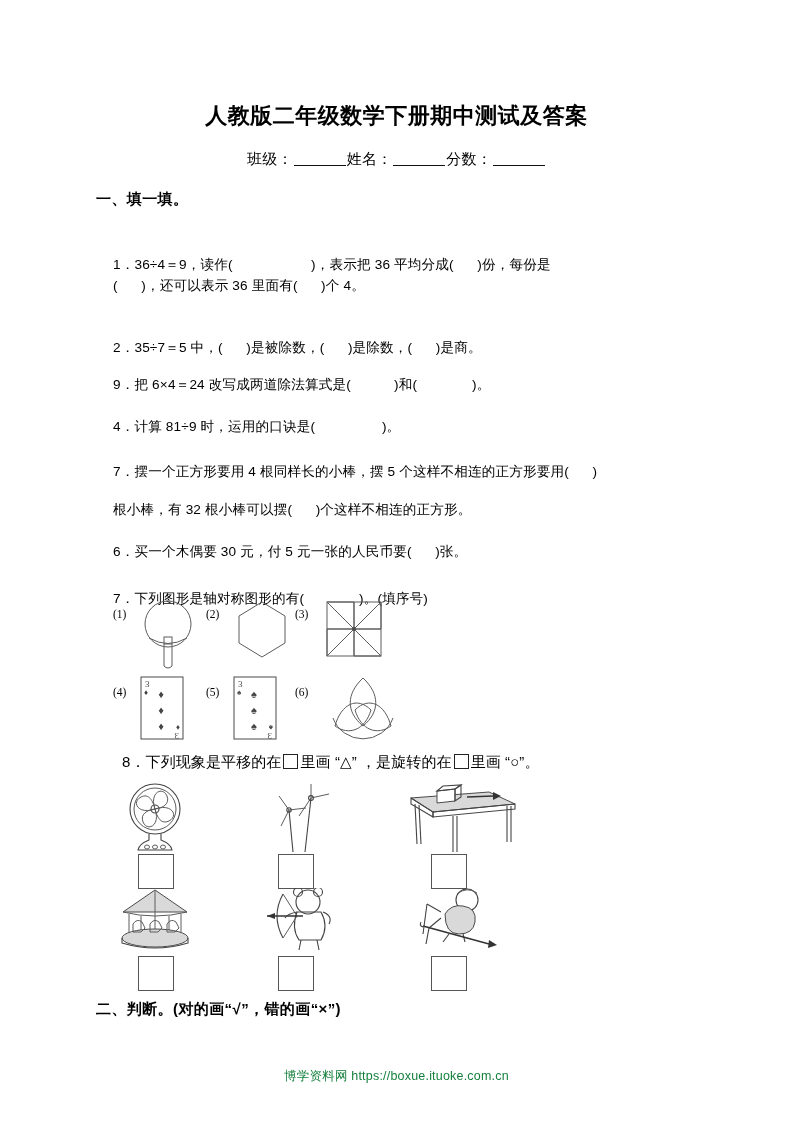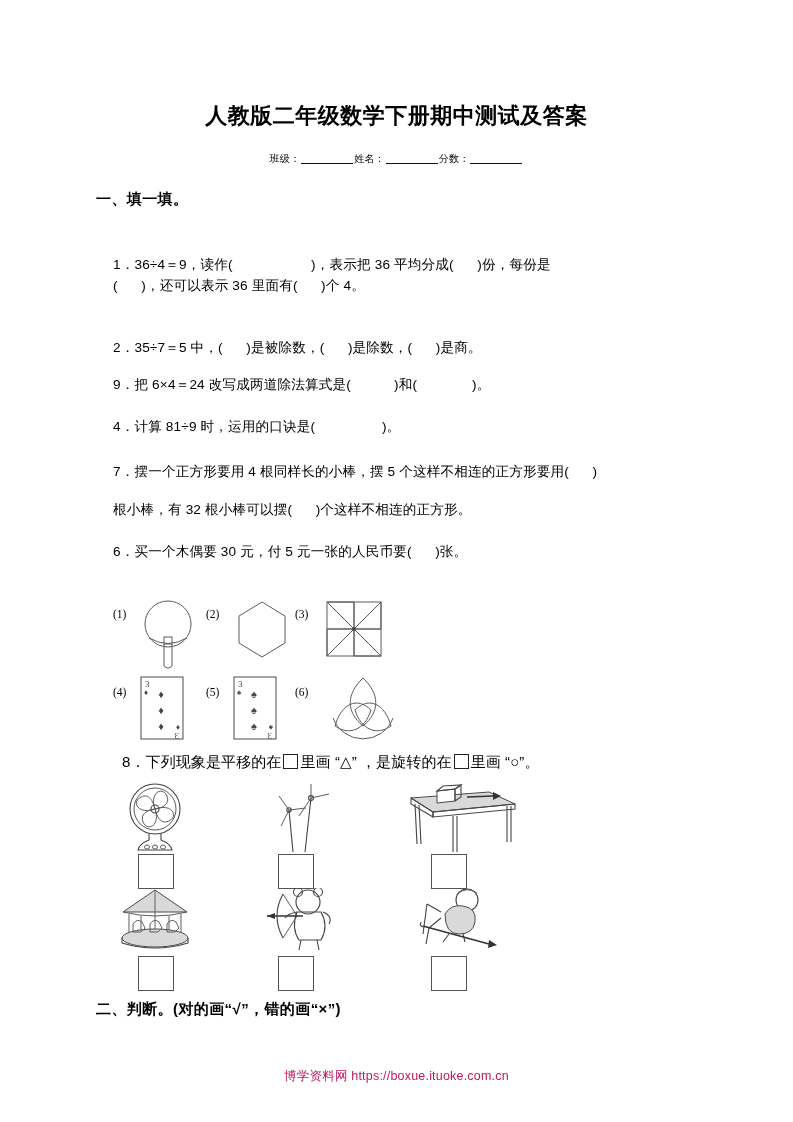--- a/index.html
+++ b/index.html
@@ -32,21 +32,21 @@
     font-size: 22px;
     font-weight: bold;
     letter-spacing: 0.5px;
   }
   .info-line {
     position: absolute;
     left: 0;
     top: 150px;
     width: 793px;
     text-align: center;
-    font-size: 10px;
+    font-size: 15px;
     letter-spacing: 0.2px;
   }
   .info-line .blank {
     display: inline-block;
     border-bottom: 1px solid #111;
     width: 52px;
     height: 13px;
     vertical-align: -2px;
     margin: 0 1px;
   }
@@ -129,21 +129,21 @@
   }
 
   
   .footer {
     position: absolute;
     left: 0;
     top: 1068px;
     width: 793px;
     text-align: center;
     font-size: 12.5px;
-    color: #be185d;
+    color: #15803d;
     letter-spacing: 0.2px;
   }
 
   svg { display: block; }
   .ln { fill: none; stroke: #5c5c5c; stroke-width: 1; }
   .ln2 { fill: none; stroke: #444; stroke-width: 1.1; }
   .fillgray { fill: #d9d9d9; stroke: #4a4a4a; stroke-width: 1; }
   .fillwhite { fill: #ffffff; stroke: #4a4a4a; stroke-width: 1; }
 </style>
 </head>
@@ -160,20 +160,21 @@
   <div class="section-head" id="sec1-head">一、填一填。</div>
 
   <div class="q" style="top:236px">1．36÷4＝9，读作(                    )，表示把 36 平均分成(      )份，每份是</div>
   <div class="q" style="top:257px">(      )，还可以表示 36 里面有(      )个 4。</div>
   <div class="q" style="top:319px">2．35÷7＝5 中，(      )是被除数，(      )是除数，(      )是商。</div>
   <div class="q" style="top:356px">9．把 6×4＝24 改写成两道除法算式是(           )和(              )。</div>
   <div class="q" style="top:398px">4．计算 81÷9 时，运用的口诀是(                 )。</div>
   <div class="q" style="top:443px">7．摆一个正方形要用 4 根同样长的小棒，摆 5 个这样不相连的正方形要用(      )</div>
   <div class="q" style="top:481px">根小棒，有 32 根小棒可以摆(      )个这样不相连的正方形。</div>
   <div class="q" style="top:523px">6．买一个木偶要 30 元，付 5 元一张的人民币要(      )张。</div>
+  <div class="q" style="top:570px">7．下列图形是轴对称图形的有(              )。(填序号)</div>
 
   <div class="shapes-row" style="top:596px; left:113px; width:300px; height:78px;">
 
     <div class="shape-cell" style="left:0px; top:0px; width:92px; height:78px;">
       <span class="shape-label">(1)</span>
       <div class="shape-art">
         <svg width="60" height="78" viewBox="0 0 60 78">
           <circle cx="29" cy="28" r="23" class="ln"></circle>
           <path d="M10,42 Q29,53 48,42" class="ln"></path>
           <rect x="25" y="41" width="8" height="7" class="ln"></rect>

